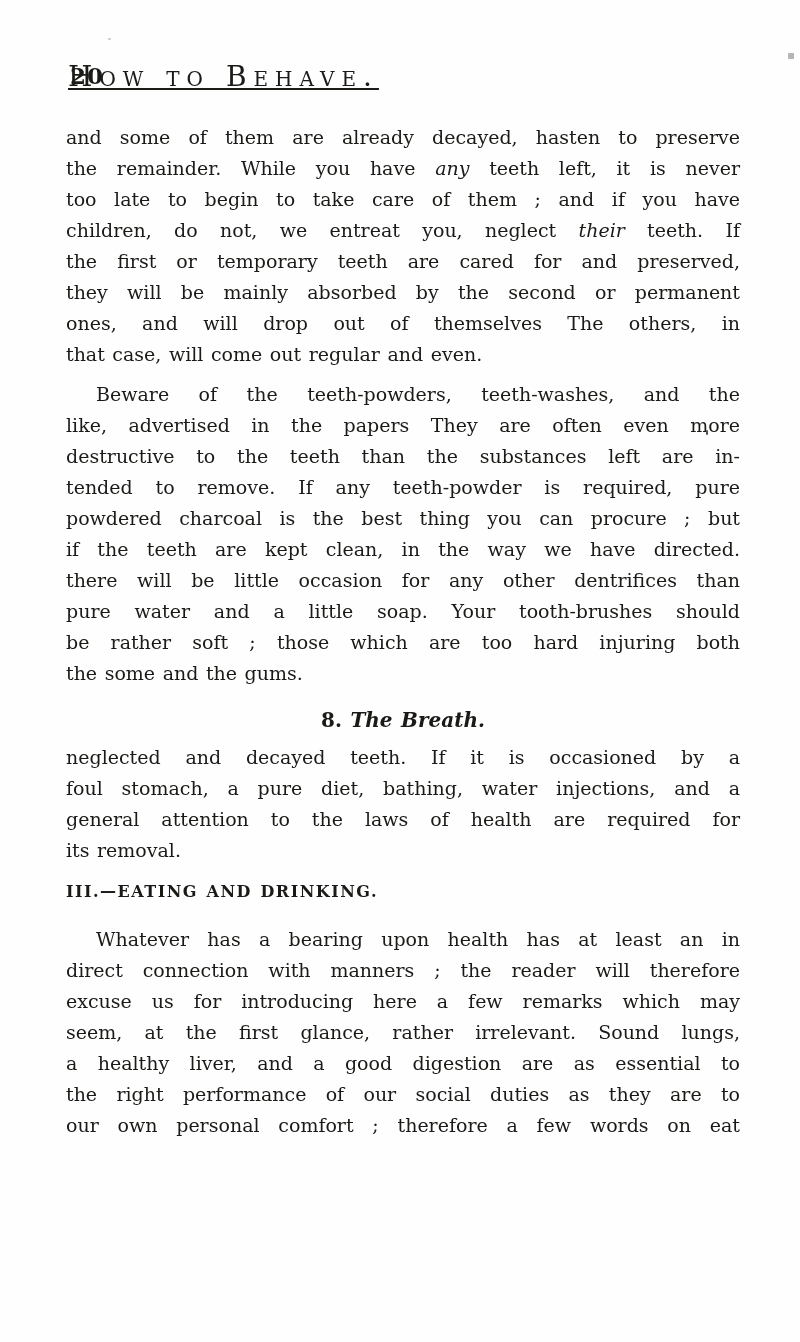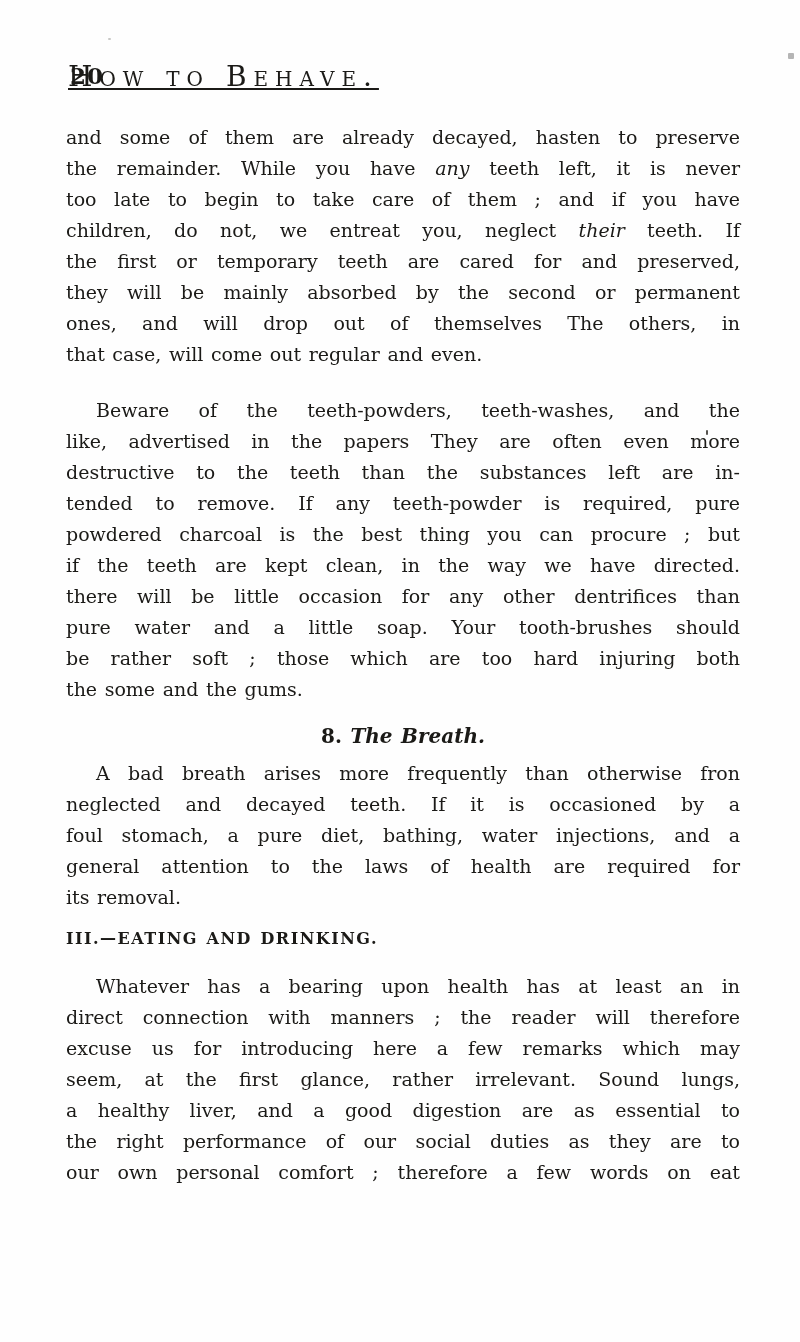--- a/index.html
+++ b/index.html
@@ -35,21 +35,21 @@
     text-decoration: underline;
   }
   .body {
     margin-top: 30px;
     padding: 0 60px 0 66px;
     font-size: 19px;
     line-height: 31px;
     word-spacing: 1.5px;
   }
   .block { margin: 0; }
-  .para + .para { margin-top: 25px; }
+  .para + .para { margin-top: 9px; }
   .para .line { text-align: justify; text-align-last: justify; }
   .para .line.last { text-align-last: left; }
   .para .line.indent { padding-left: 30px; }
   .it { font-style: italic; }
   .heading-italic {
     text-align: center;
     font-size: 20px;
     margin: 16px 0 6px 0;
     font-weight: bold;
   }
@@ -91,21 +91,20 @@
         <div class="line"><span>if the teeth are kept clean, in the way we have directed.</span></div>
         <div class="line"><span>there will be little occasion for any other dentrifices than</span></div>
         <div class="line"><span>pure water and a little soap.  Your tooth-brushes should</span></div>
         <div class="line"><span>be rather soft ; those which are too hard injuring both</span></div>
         <div class="line last"><span>the some and the gums.</span></div>
       </div>
       <div class="block heading-italic">
         <div class="line last"><span>8. </span><span class="it">The Breath.</span></div>
       </div>
       <div class="block para">
-        <div class="line indent"><span>A bad breath arises more frequently than otherwise fron</span></div>
         <div class="line"><span>neglected and decayed teeth.  If it is occasioned by a</span></div>
         <div class="line"><span>foul stomach, a pure diet, bathing, water injections, and a</span></div>
         <div class="line"><span>general attention to the laws of health are required for</span></div>
         <div class="line last"><span>its removal.</span></div>
       </div>
       <div class="block heading-caps">
         <div class="line last"><span>III.—EATING AND DRINKING.</span></div>
       </div>
       <div class="block para">
         <div class="line indent"><span>Whatever has a bearing upon health has at least an in</span></div>

